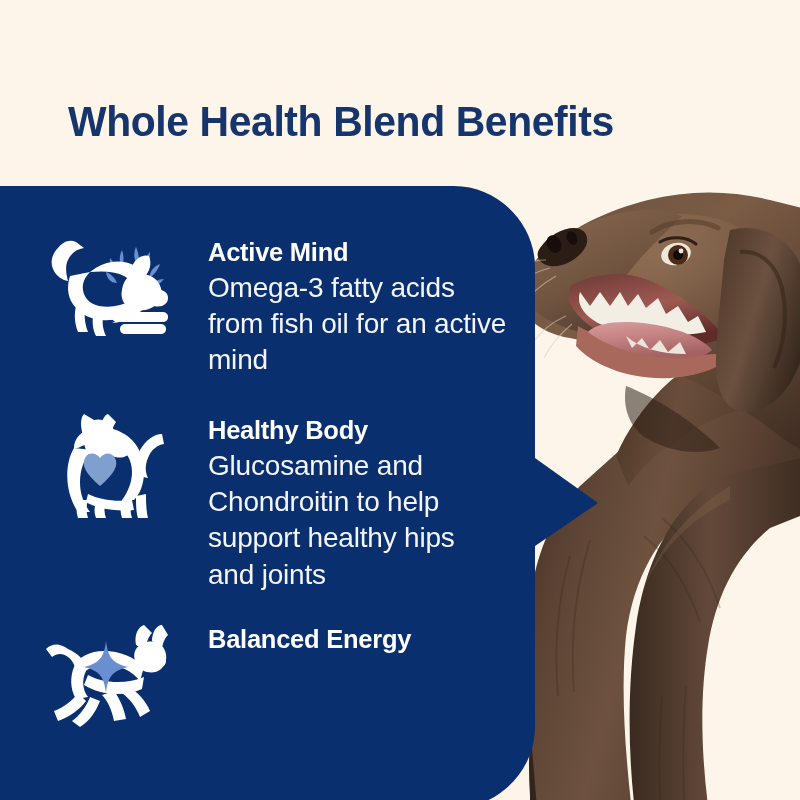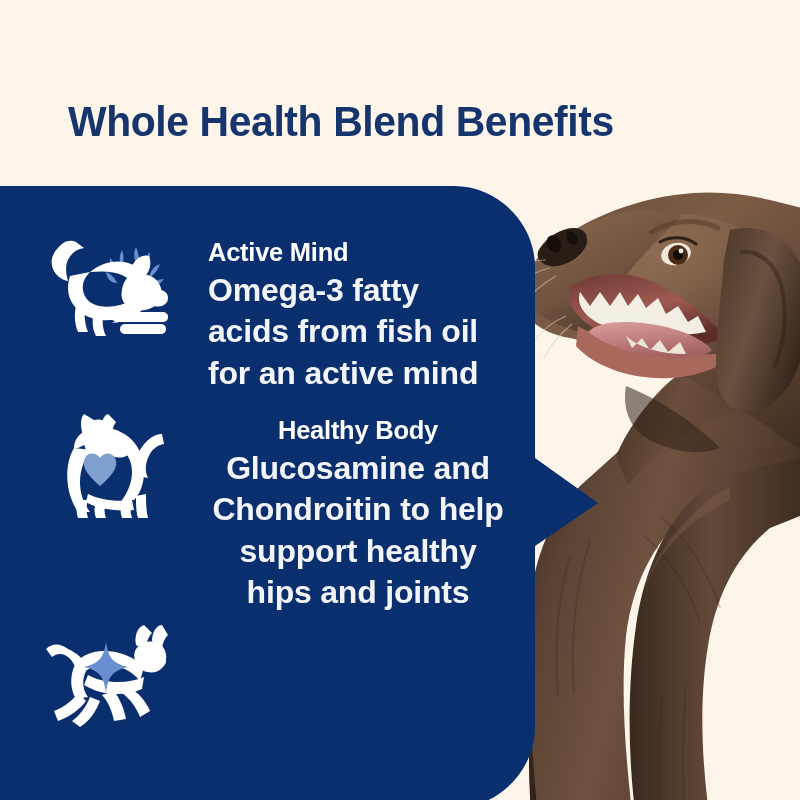--- a/index.html
+++ b/index.html
@@ -76,21 +76,21 @@
   }
 
   .benefit-row {
     position: absolute;
     display: flex;
     align-items: flex-start;
     left: 44px;
     width: 500px;
   }
   .benefit-row.row-0 { top: 50px; }
-  .benefit-row.row-1 { top: 228px; text-align: center; }
+  .benefit-row.row-1 { top: 228px; }
   .benefit-row.row-2 { top: 437px; }
 
   .benefit-icon {
     flex: 0 0 auto;
     width: 124px;
     height: 104px;
     margin-right: 40px;
     position: relative;
   }
   .benefit-icon svg { display: block; width: 100%; height: 100%; }
@@ -102,22 +102,22 @@
     font-size: 25.5px;
     font-weight: bold;
     line-height: 1.12;
     letter-spacing: -0.25px;
     margin-bottom: 3px;
     white-space: nowrap;
   }
 
   .benefit-desc {
     color: #f3f5fa;
-    font-size: 32px;
-    font-weight: 700;
+    font-size: 28px;
+    font-weight: 400;
     line-height: 1.30;
     letter-spacing: -0.2px;
     max-width: 300px;
   }
 </style>
 </head>
 <body>
 
 <div id="stage">
 
@@ -383,17 +383,18 @@
           <path d="M70 68 C76 76 80 86 82 96 L70 98 C68 88 64 78 58 72 Z" fill="#ffffff"></path>
 
           <path d="M34 70 C28 78 20 84 10 88 L14 98 C26 94 36 86 42 78 Z" fill="#ffffff"></path>
           <path d="M46 74 C42 84 36 92 28 98 L36 104 C46 98 52 88 56 78 Z" fill="#ffffff"></path>
 
           <path d="M62 18 C64 34 68 40 84 44 C68 48 64 54 62 70
                    C60 54 56 48 40 44 C56 40 60 34 62 18 Z" fill="#6a8fd0"></path>
         </svg>
       </div>
       <div class="benefit-text">
+        <div class="benefit-title">Balanced Energy</div>
       </div>
     </div>
 
   </div>
 </div>
 
 </body></html>

